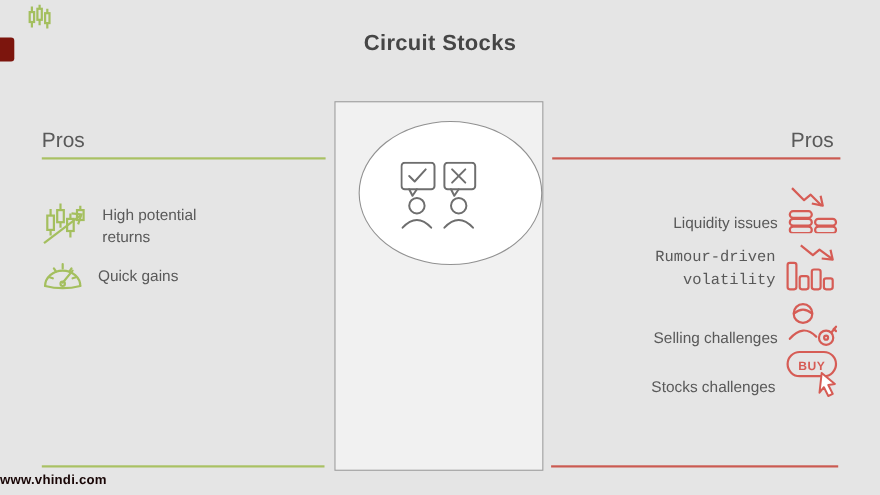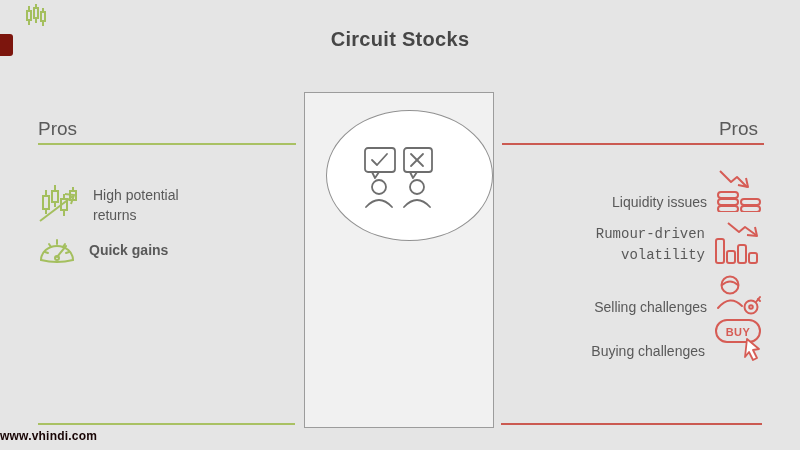--- a/index.html
+++ b/index.html
@@ -62,21 +62,21 @@
           <line x1="26" y1="28" x2="26" y2="34"></line>
         <line x1="35" y1="5" x2="35" y2="9"></line>
           <rect x="32" y="9" width="6" height="9"></rect>
         <path d="M2 39 L35 14"></path>
         <polyline points="27,12 36,13 33,22"></polyline>
       </g>
     </svg>
     <div class="item-label" style="width:118px;">High potential returns</div>
   </div>
 
-  <div class="abs pros-row" style="left:38px; top:232px; height:36px;font-weight:bold;">
+  <div class="abs pros-row" style="left:38px; top:232px; height:36px;">
     <svg width="38" height="34" viewBox="0 0 38 34">
       <g stroke="#a4bf5e" stroke-width="2" fill="none" stroke-linecap="round">
         <path d="M3 27 A16 14 0 1 1 35 27"></path>
         <path d="M3 27 Q19 31 35 27"></path>
         <line x1="7" y1="19" x2="10" y2="20"></line>
         <line x1="11" y1="11" x2="13" y2="14"></line>
         <line x1="19" y1="7" x2="19" y2="11"></line>
         <line x1="27" y1="11" x2="25" y2="14"></line>
         <line x1="31" y1="19" x2="28" y2="20"></line>
         <line x1="19" y1="24" x2="28" y2="13"></line>
@@ -127,21 +127,21 @@
         <path d="M2 35 Q14 21 26 33"></path>
         <circle cx="35" cy="34" r="6.5"></circle>
         <circle cx="35" cy="34" r="1.8"></circle>
         <line x1="40" y1="29" x2="44" y2="24"></line>
         <line x1="42" y1="26" x2="44" y2="28"></line>
       </g>
     </svg>
   </div>
 
   <div class="abs cons-row" style="right:36px; top:317px; height:44px;">
-    <div class="item-label">Buying challenges</div>
+    <div class="item-label">Stocks challenges</div>
     <svg width="50" height="44" viewBox="0 0 50 44">
       <rect x="2" y="3" width="44" height="22" rx="11" stroke="#d65c55" stroke-width="2" fill="none"></rect>
       <text x="24" y="19" text-anchor="middle" font-family="Liberation Sans, sans-serif" font-size="11" font-weight="bold" fill="#d65c55" letter-spacing="0.5">BUY</text>
       <path d="M33 22 l12 10 -6 1 4 8 -4 2 -4 -8 -4 5 z" fill="#ffffff" stroke="#d65c55" stroke-width="1.8" stroke-linejoin="round"></path>
     </svg>
   </div>
 
 
   <div class="abs panel" style="left:304px; top:92px; width:190px; height:336px;">
     <div class="abs ellipse" style="left:21px; top:17px; width:167px; height:131px;"></div>

